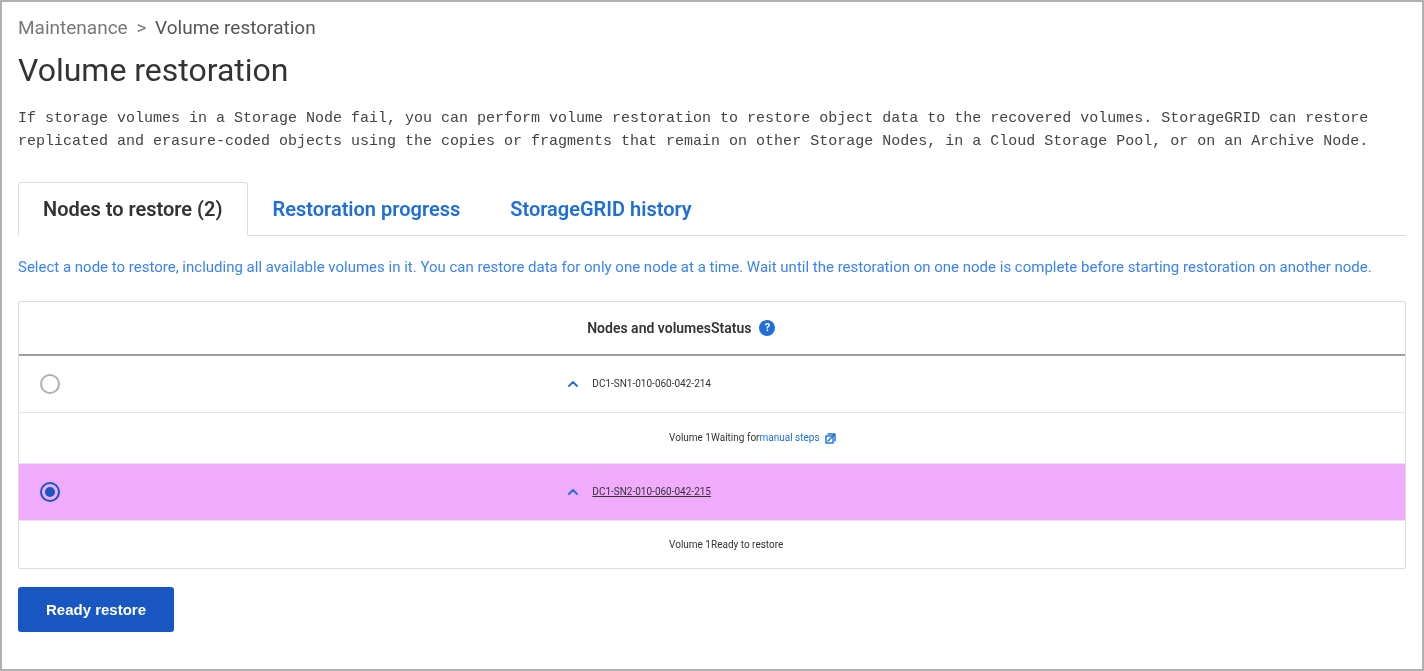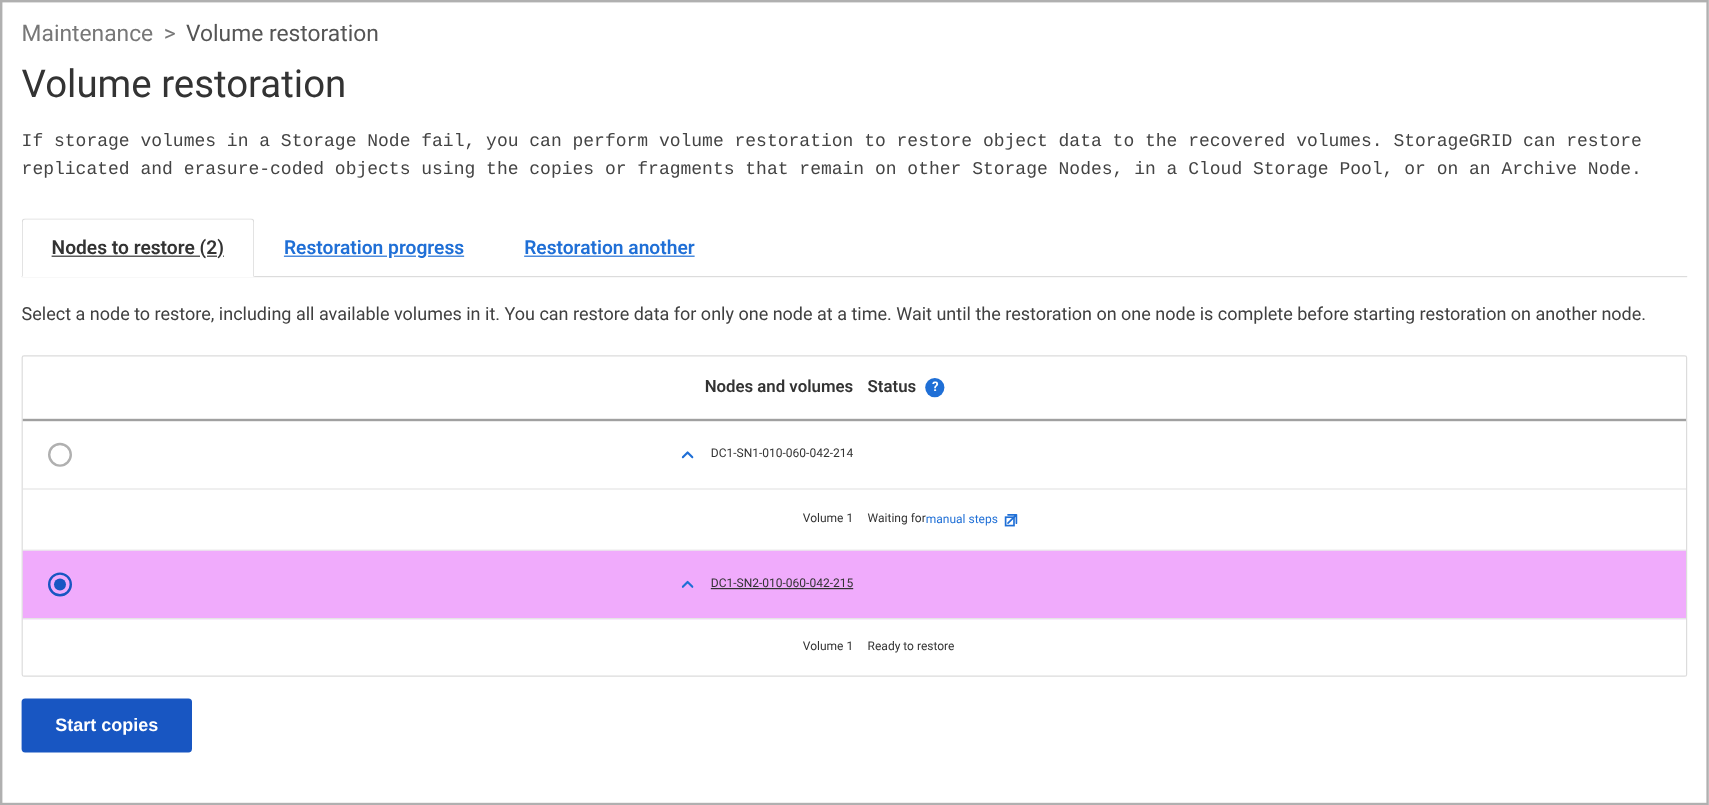--- a/index.html
+++ b/index.html
@@ -40,40 +40,39 @@
       margin-bottom: 28px;
       font-family: Liberation Mono, monospace;
     }
     .tabs {
       display: flex;
       border-bottom: 1px solid #dcdcdc;
       margin-bottom: 20px;
     }
     .tab {
       padding: 14px 24px;
-      font-size: 16px;
+      font-size: 20px;
       cursor: pointer;
       position: relative;
       color: #1f6fd6;
       font-weight: 600;
       border: 1px solid transparent;
       border-bottom: none;
-      text-decoration: underline;
     }
     .tab.active {
       color: #333;
       border: 1px solid #dcdcdc;
       border-bottom: 1px solid #fff;
       margin-bottom: -1px;
       background: #fff;
       border-radius: 3px 3px 0 0;
     }
     .tab-desc {
       font-size: 15px;
-      color: #404040;
+      color: #3b82f6;
       line-height: 1.55;
       margin-bottom: 22px;
       margin-top: 16px;
     }
     .table {
       border: 1px solid #dcdcdc;
       border-radius: 2px;
     }
     .table-header {
       display: flex;
@@ -94,21 +93,20 @@
       padding: 18px 0 18px 18px;
       display: flex;
       align-items: center;
       justify-content: flex-end;
     }
     .col-status {
       flex: 1;
       padding: 18px 0;
       display: flex;
       align-items: center;
-      margin-left: 12px;
     }
     .help-icon {
       display: inline-flex;
       width: 16px;
       height: 16px;
       border-radius: 50%;
       background: #1f6fd6;
       color: #fff;
       font-size: 11px;
       font-weight: 700;
@@ -200,21 +198,21 @@
   <span class="current">Volume restoration</span>
 </div>
 
 <h1 class="page-title">Volume restoration</h1>
 
 <p class="page-desc">If storage volumes in a Storage Node fail, you can perform volume restoration to restore object data to the recovered volumes. StorageGRID can restore replicated and erasure-coded objects using the copies or fragments that remain on other Storage Nodes, in a Cloud Storage Pool, or on an Archive Node.</p>
 
 <div class="tabs">
   <div class="tab active">Nodes to restore (2)</div>
   <div class="tab">Restoration progress</div>
-  <div class="tab">Restoration another</div>
+  <div class="tab">StorageGRID history</div>
 </div>
 
 <p class="tab-desc">Select a node to restore, including all available volumes in it. You can restore data for only one node at a time. Wait until the restoration on one node is complete before starting restoration on another node.</p>
 
 <div class="table">
   <div class="table-header">
     <div class="col-radio"></div>
     <div class="col-nodes">
       <span>Nodes and volumes</span>
     </div>
@@ -272,16 +270,16 @@
     <div class="col-radio"></div>
     <div class="col-nodes">
       <span>Volume 1</span>
     </div>
     <div class="col-status">
       <span>Ready to restore</span>
     </div>
   </div>
 </div>
 
-<button class="btn-primary">Start copies</button>
+<button class="btn-primary">Ready restore</button>
 
 
 
 
 </body></html>

